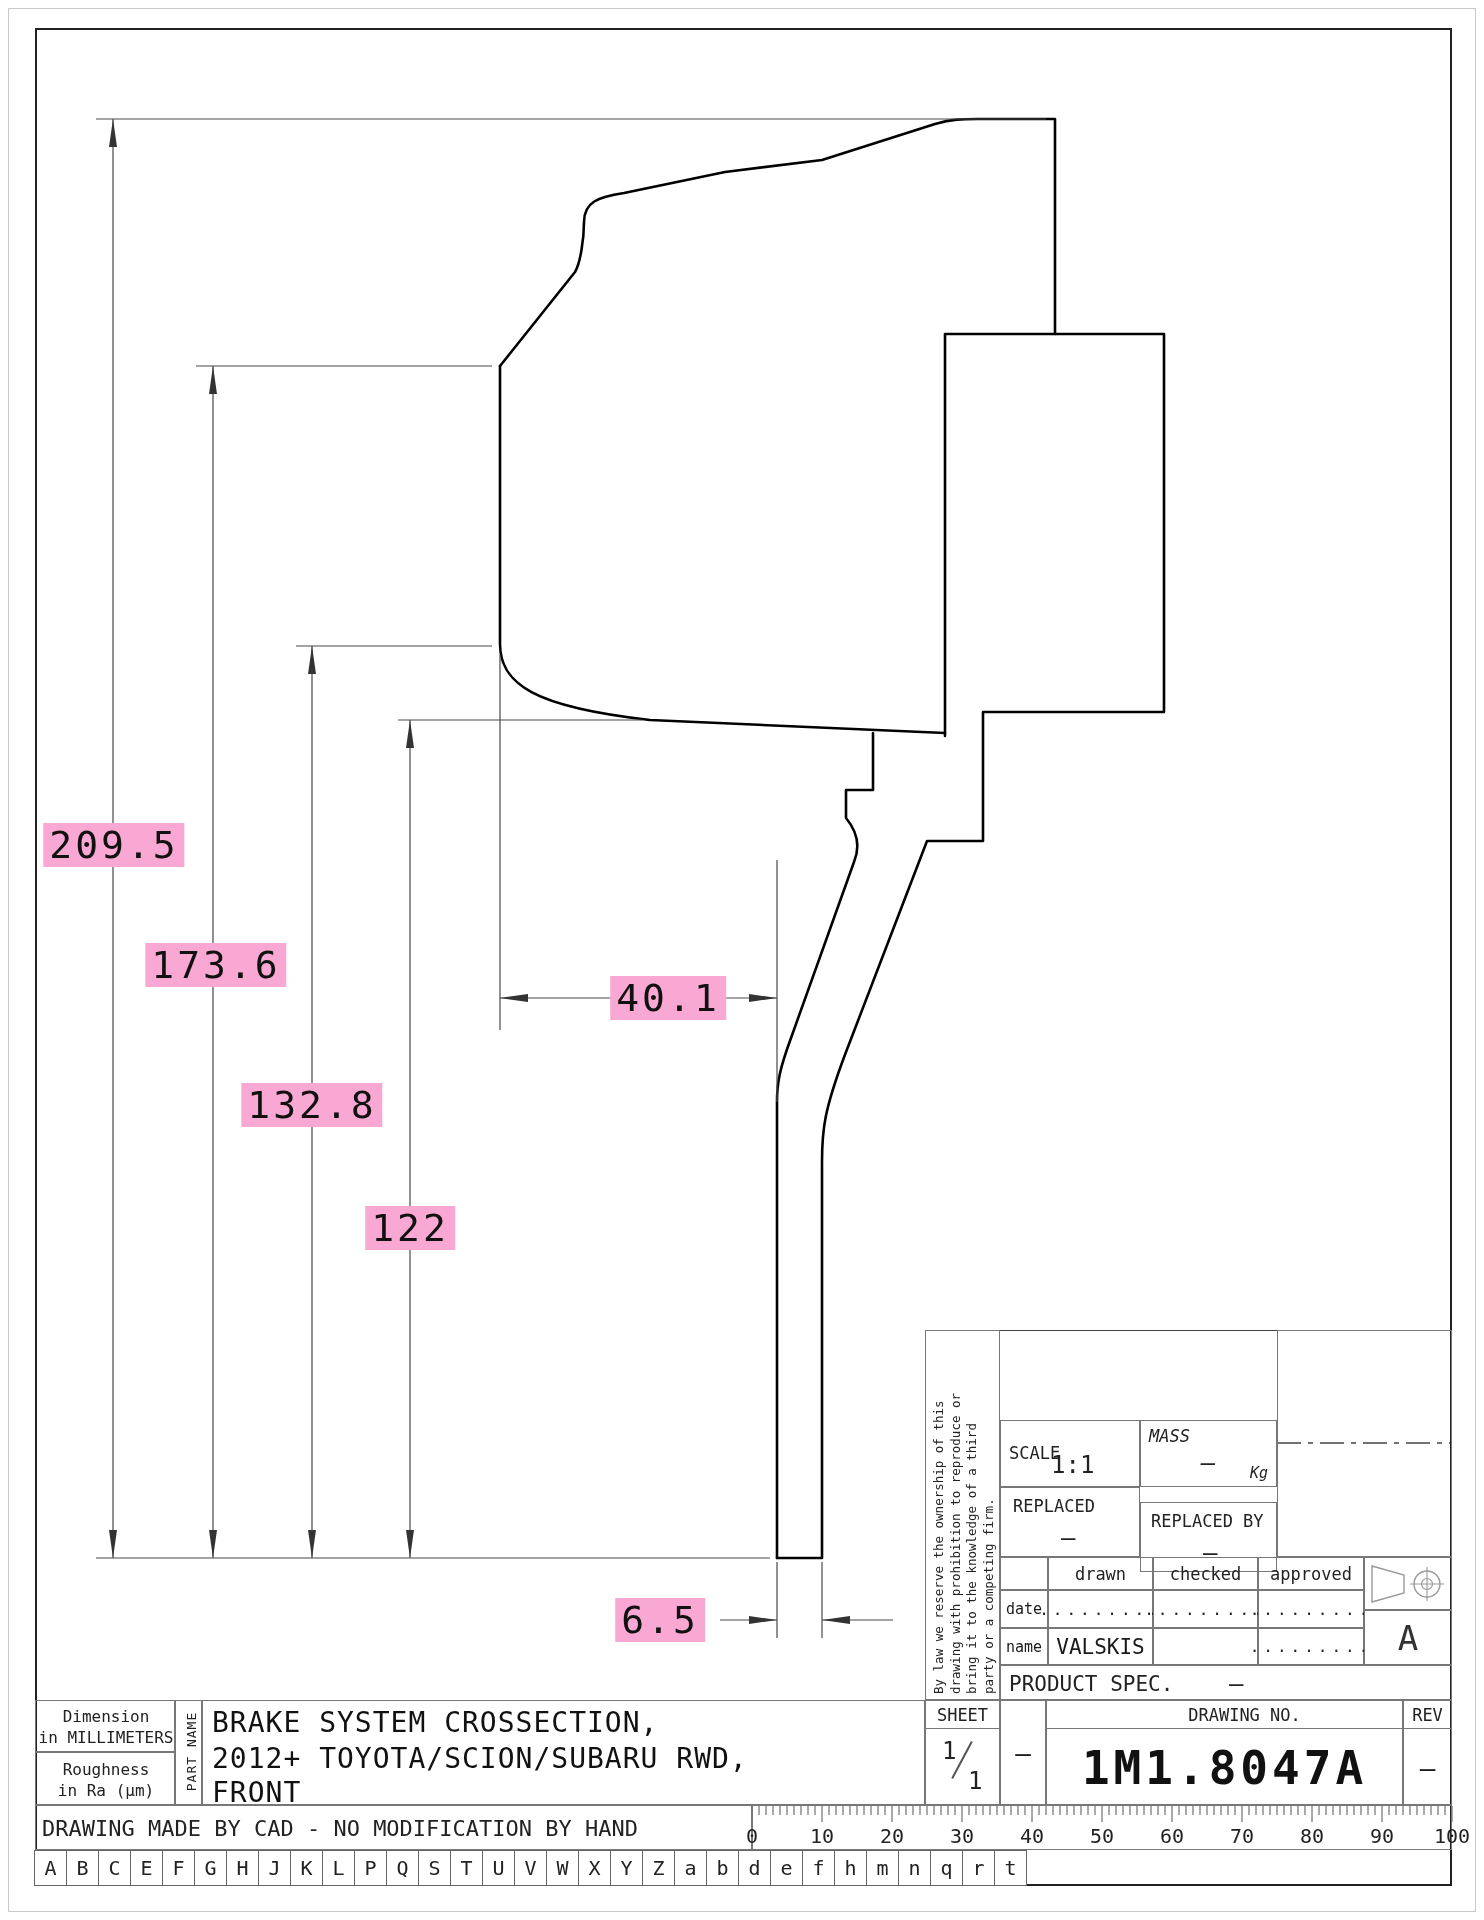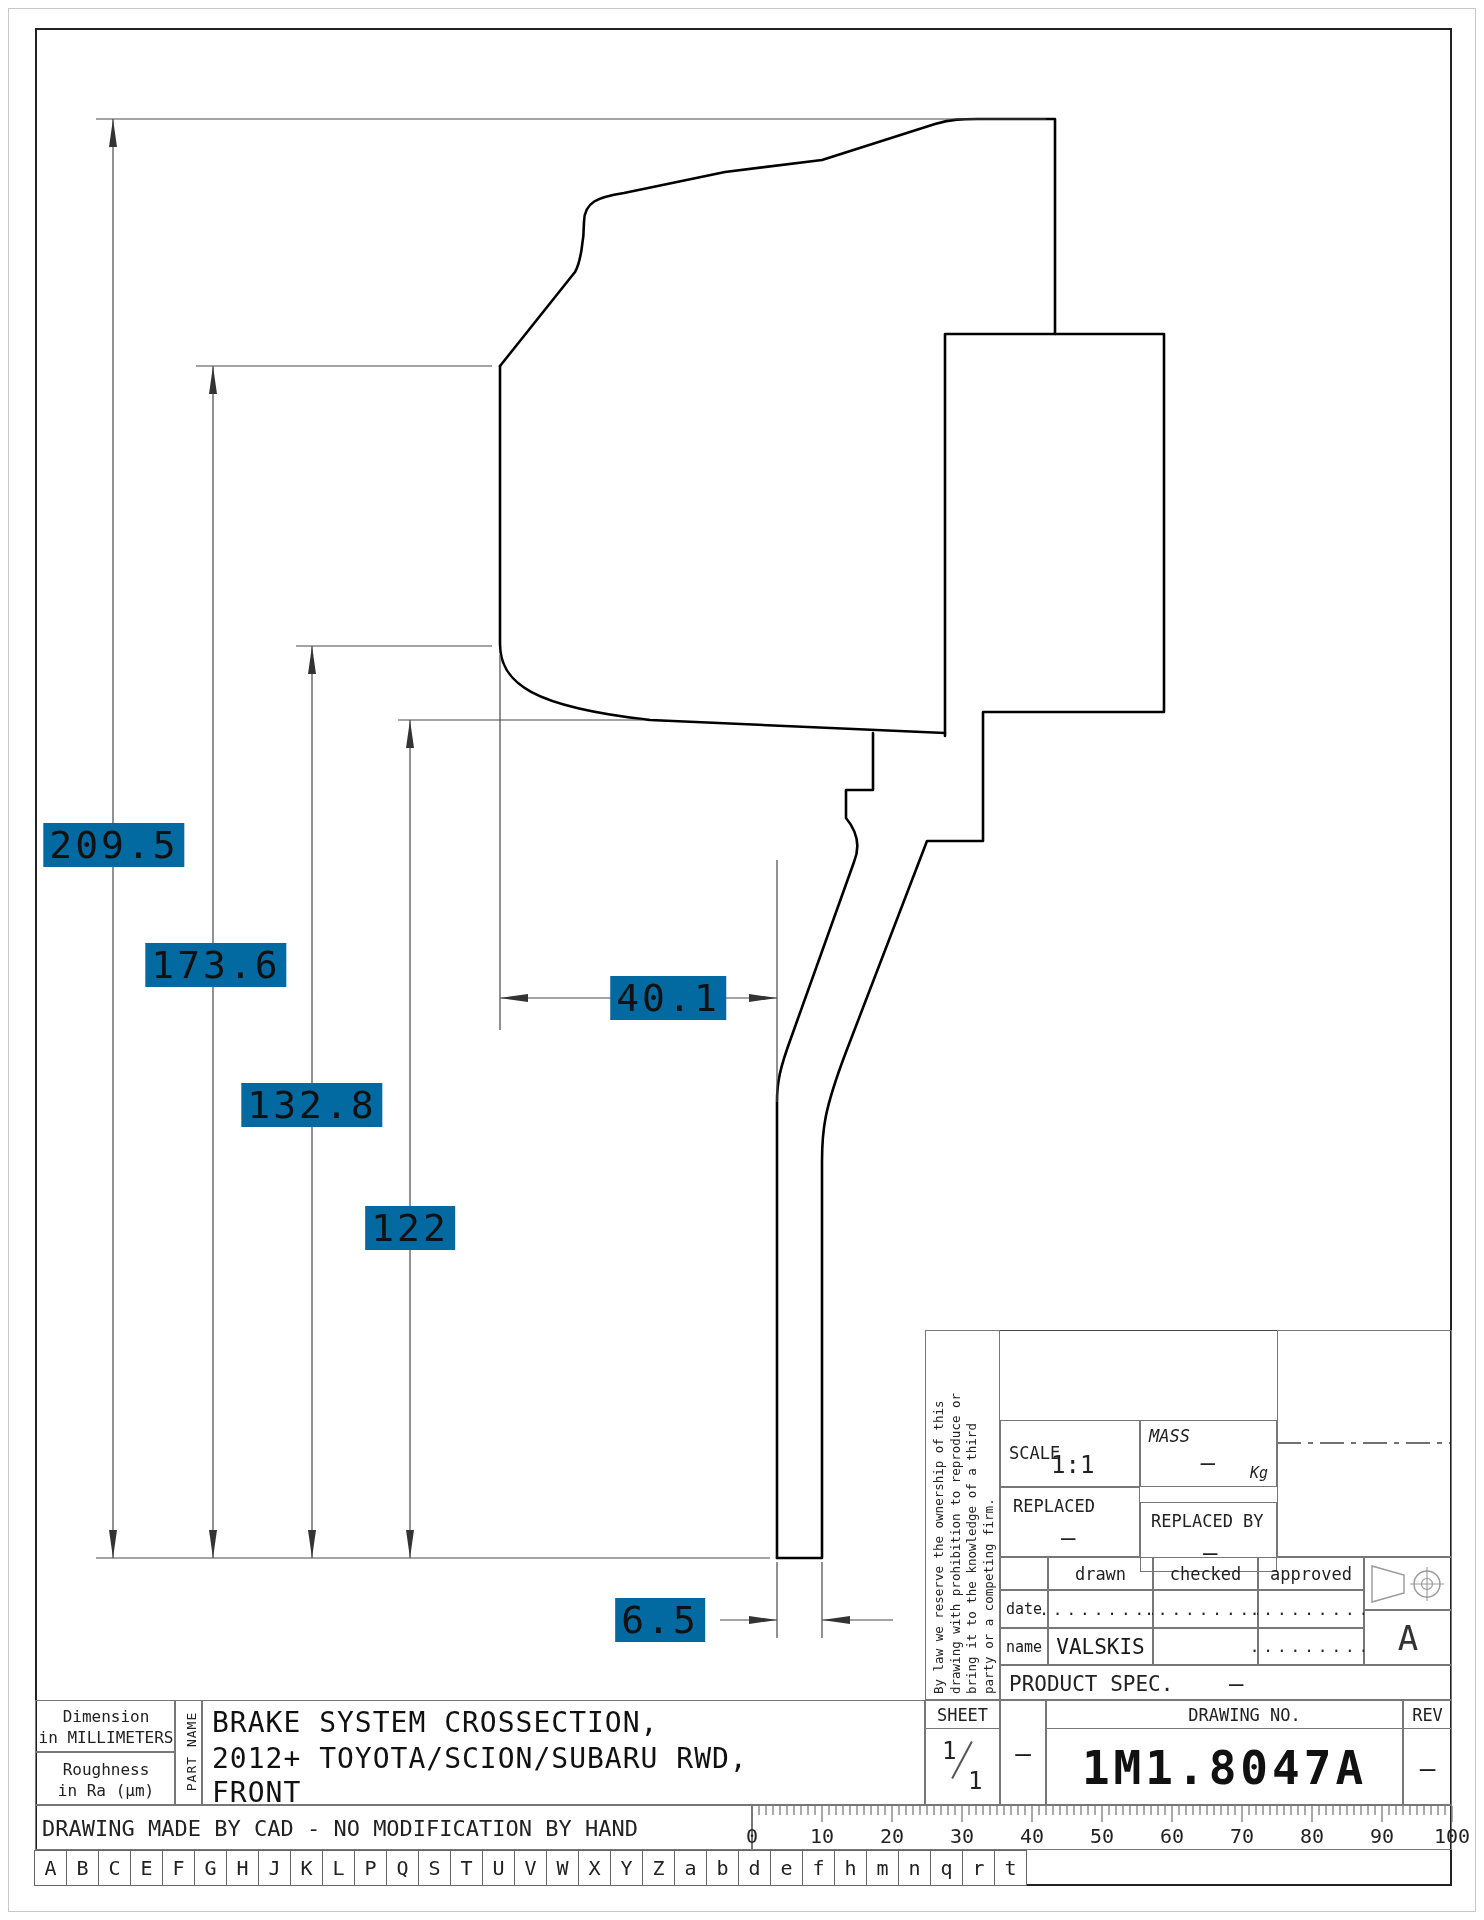--- a/index.html
+++ b/index.html
@@ -5,21 +5,21 @@
   html,body{margin:0;padding:0;background:#fff;}
   .sheet{position:relative;width:1484px;height:1920px;background:#fff;overflow:hidden;
          font-family:"DejaVu Sans Mono",monospace;color:#1a1a1a;}
   .outer-edge{position:absolute;left:8px;top:8px;width:1466px;height:1902px;border:1px solid #c8c8c8;}
   .frame{position:absolute;left:35px;top:28px;width:1417px;height:1858px;border:2px solid #222;box-sizing:border-box;}
   svg.draw{position:absolute;left:0;top:0;}
   .profile{stroke:#000;stroke-width:2.6;fill:none;stroke-linejoin:round;stroke-linecap:round;}
   .thin{stroke:#4a4a4a;stroke-width:1.2;fill:none;}
   .tick{stroke:#555;stroke-width:1;fill:none;}
   .arr{fill:#333;stroke:none;}
-  .dim{position:absolute;transform:translate(-50%,-50%);background:#0369a1;padding:0 6px;
+  .dim{position:absolute;transform:translate(-50%,-50%);background:#f9a8d4;padding:0 6px;
        font-size:38px;letter-spacing:3px;white-space:nowrap;color:#111;}
   .cell{position:absolute;border:1px solid #777;box-sizing:border-box;background:transparent;}
   .cell-h{border:1.5px solid #444;}
   .small-lbl{position:absolute;font-size:17px;color:#222;white-space:nowrap;}
   .mid{font-size:24px;}
   .ctr{display:flex;align-items:center;justify-content:center;}
   .legal{position:absolute;left:931px;top:1694px;width:356px;height:66px;
          transform:rotate(-90deg);transform-origin:0 0;
          font-size:12.5px;line-height:16.5px;color:#222;white-space:nowrap;}
   .pname-vert{position:absolute;left:180px;top:1801px;width:99px;height:22px;

